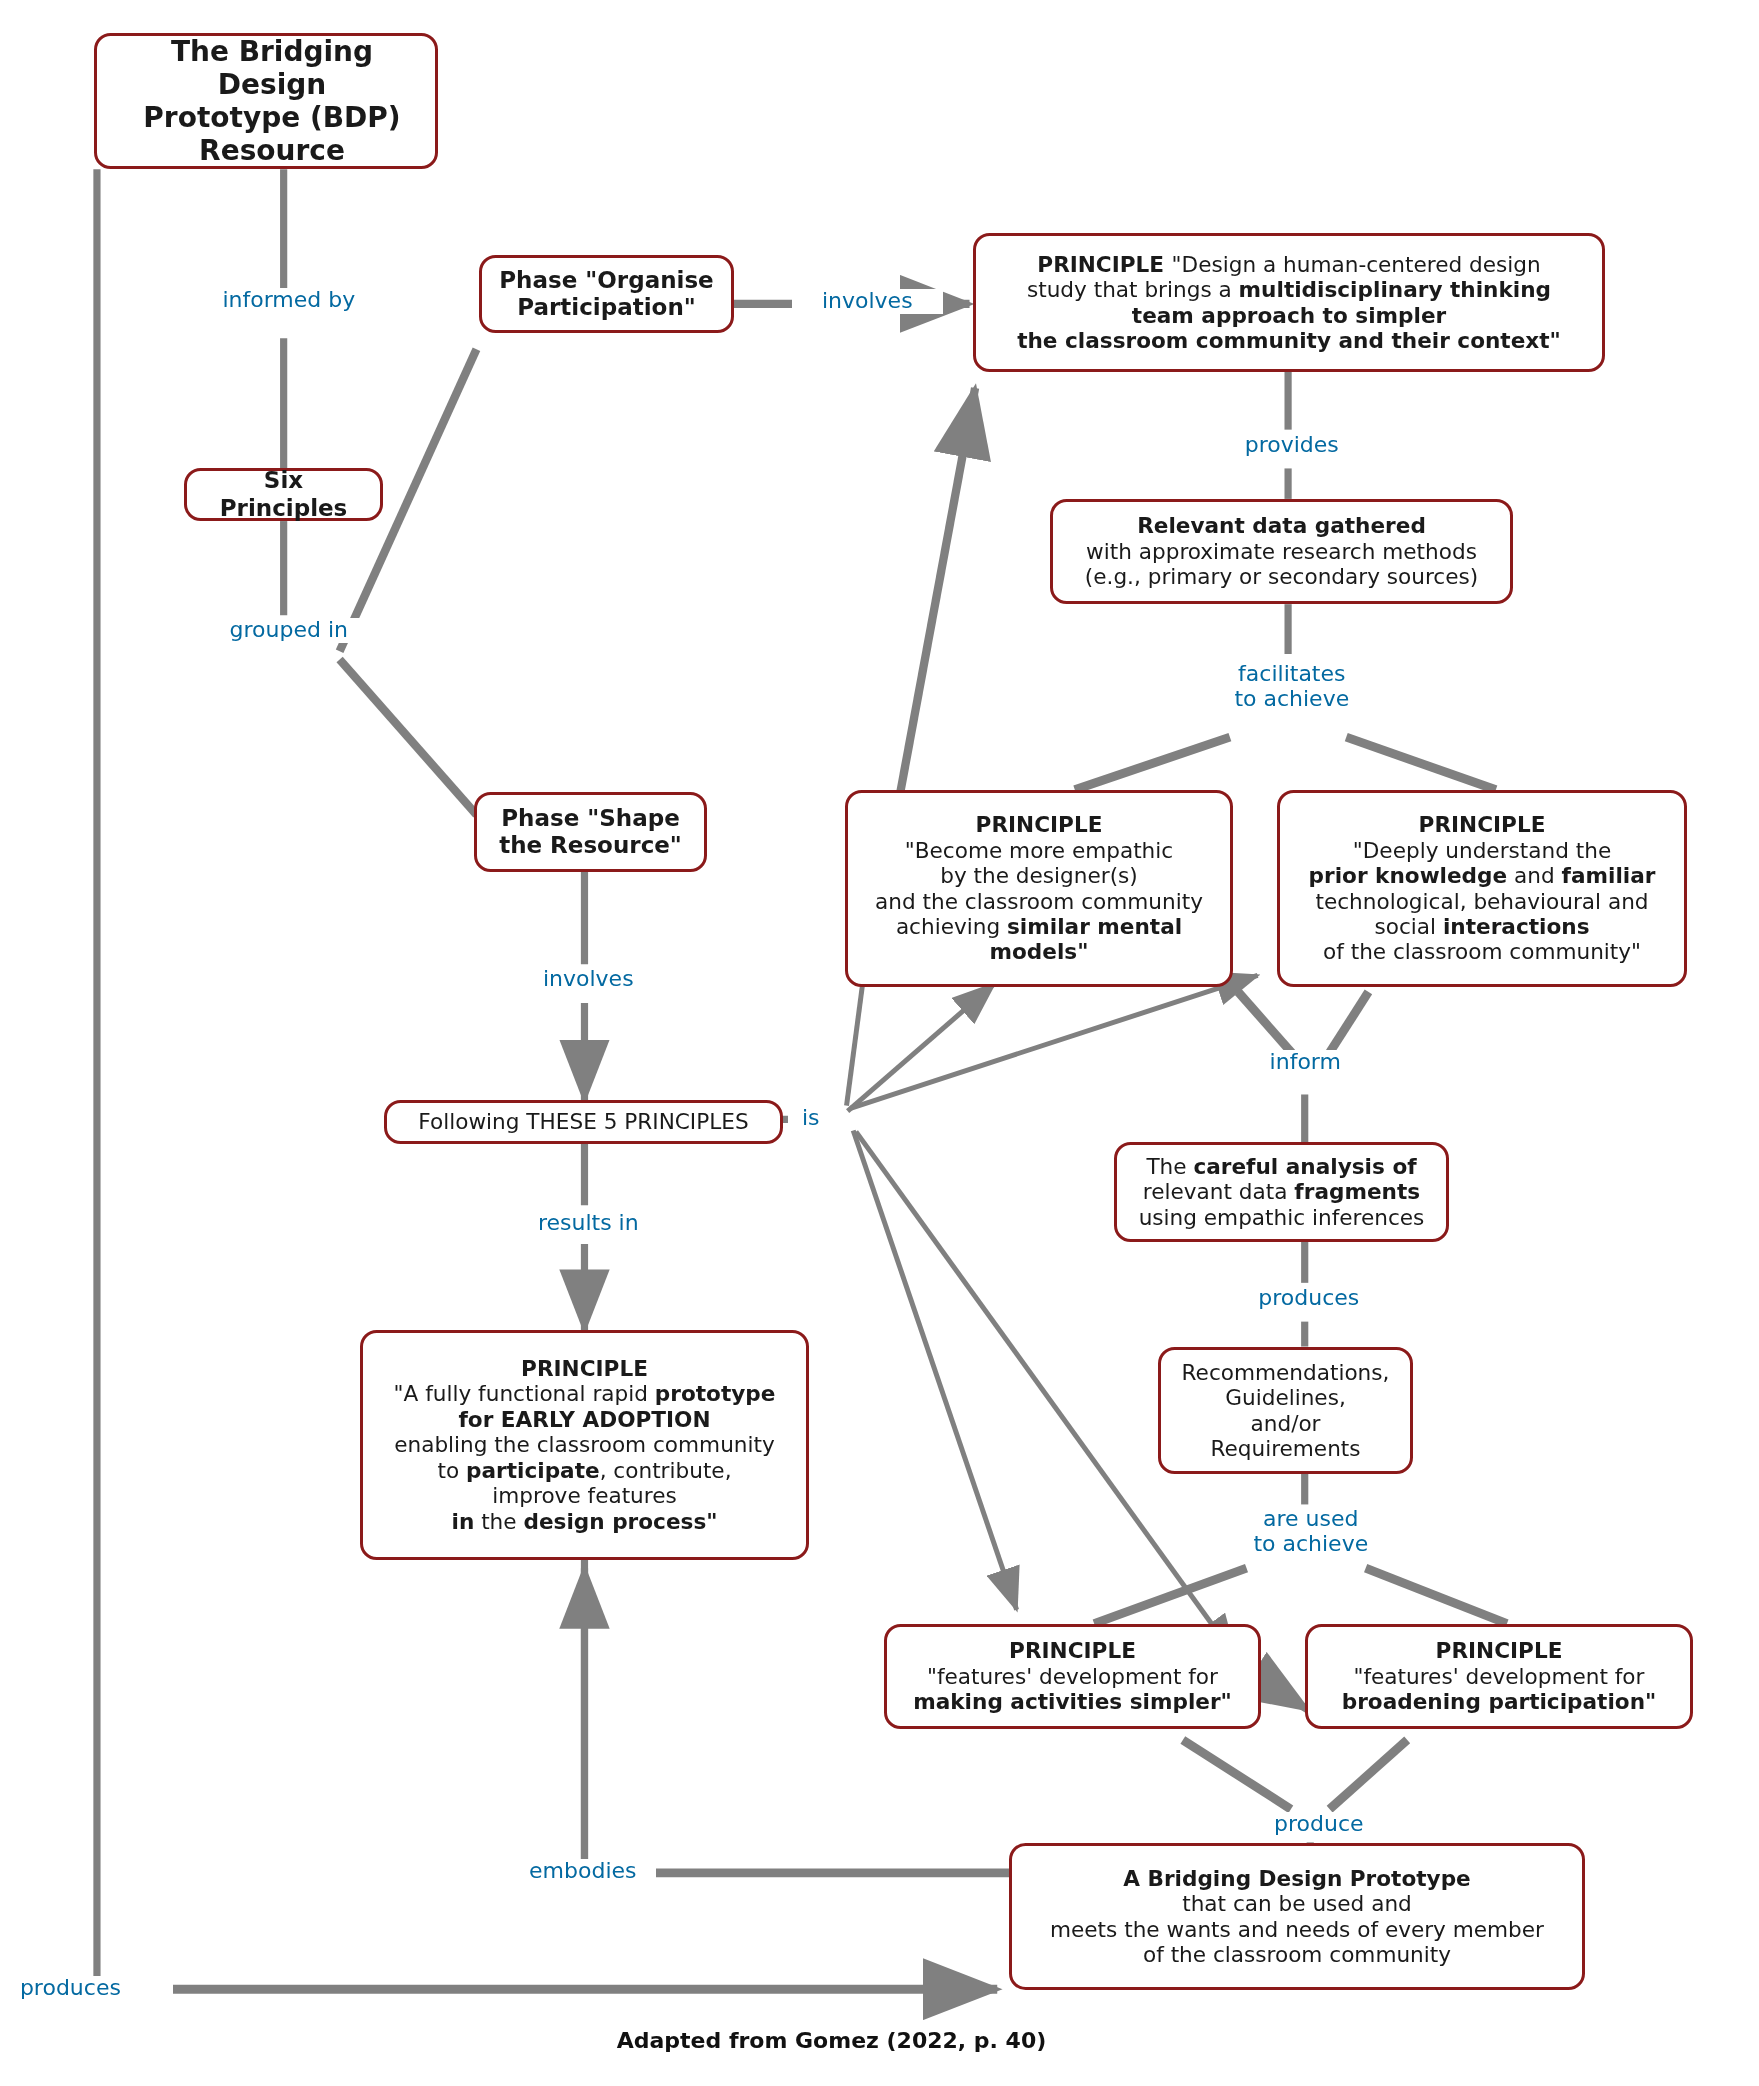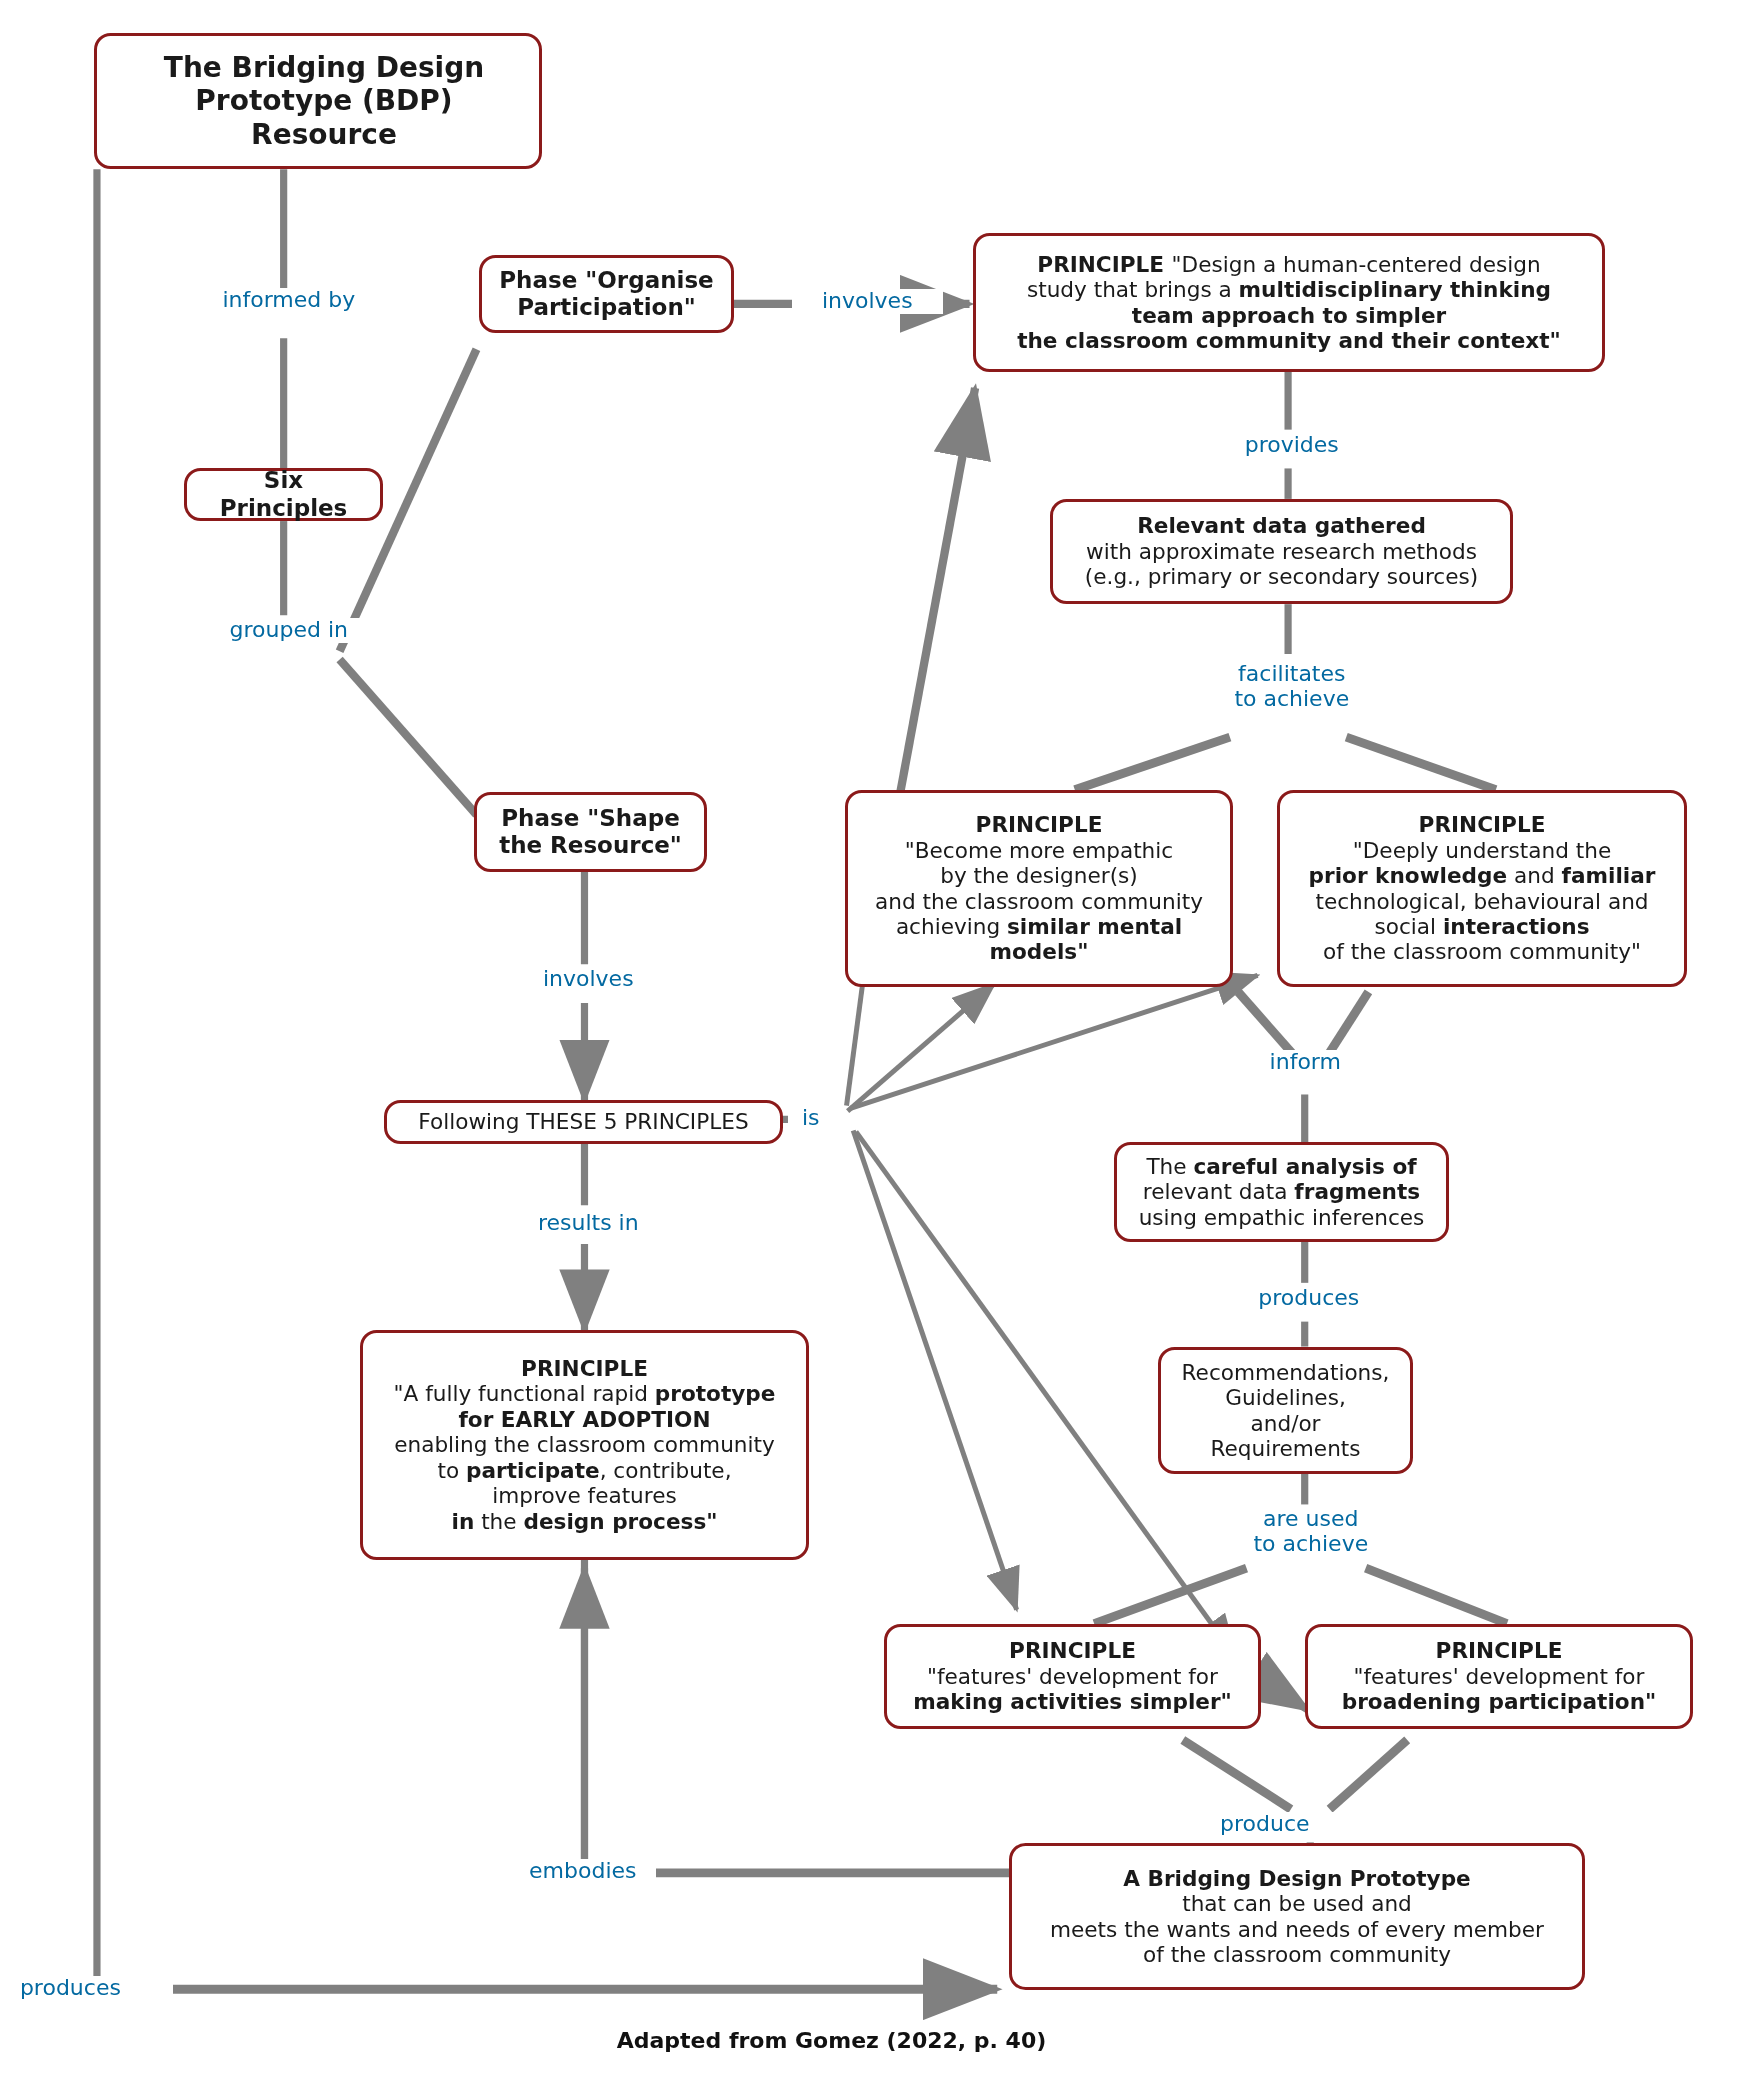--- a/index.html
+++ b/index.html
@@ -115,21 +115,21 @@
       <path d="M1055,2810 L1055,3380" stroke-width="13"></path>
       <path d="M1170,3380 L1830,3380" stroke-width="16"></path>
 
       <path d="M1055,3370 L1055,2830" stroke-width="13" marker-end="url(#ah)"></path>
 
       <path d="M175,305 L175,3590" stroke-width="13"></path>
       <path d="M300,3590 L1800,3590" stroke-width="16" marker-end="url(#ah)"></path>
     </g>
   </svg>
 
-  <div class="node fs-big" style="left:94px;top:33px;width:448px;height:136px;font-weight:bold;padding-left:22px;">
+  <div class="node fs-big" style="left:94px;top:33px;width:344px;height:136px;font-weight:bold;padding-left:22px;">
     <div class="inner">
       <div>The Bridging Design</div>
       <div>Prototype (BDP)</div>
       <div>Resource</div>
     </div>
   </div>
 
   <div class="node fs-node" style="left:184px;top:468px;width:199px;height:53px;font-weight:bold;">
     <div class="inner">
       <span>Six Principles</span>
@@ -266,21 +266,21 @@
 
   <div class="elabel fs-edge" style="left:788px;top:1106px;width:39px;text-align:center;">is</div>
 
   <div class="elabel fs-edge" style="left:513px;top:1211px;width:144px;">results in</div>
 
   <div class="elabel fs-edge" style="left:1225px;top:1286px;width:161px;">produces</div>
 
   <div class="elabel fs-edge" style="left:1219px;top:1507px;width:177px;">are used
 to achieve</div>
 
-  <div class="elabel fs-edge" style="left:1184px;top:1812px;width:155px;">produce</div>
+  <div class="elabel fs-edge" style="left:1238px;top:1812px;width:155px;">produce</div>
 
   <div class="elabel fs-edge" style="left:510px;top:1859px;width:139px;">embodies</div>
 
   <div class="elabel fs-edge" style="left:16.6px;top:1976px;width:150px;text-align:left;">produces</div>
 
   <div class="caption fs-edge" style="left:499px;top:2028px;width:665px;">Adapted from Gomez (2022, p. 40)</div>
 
 </div>
 
 

